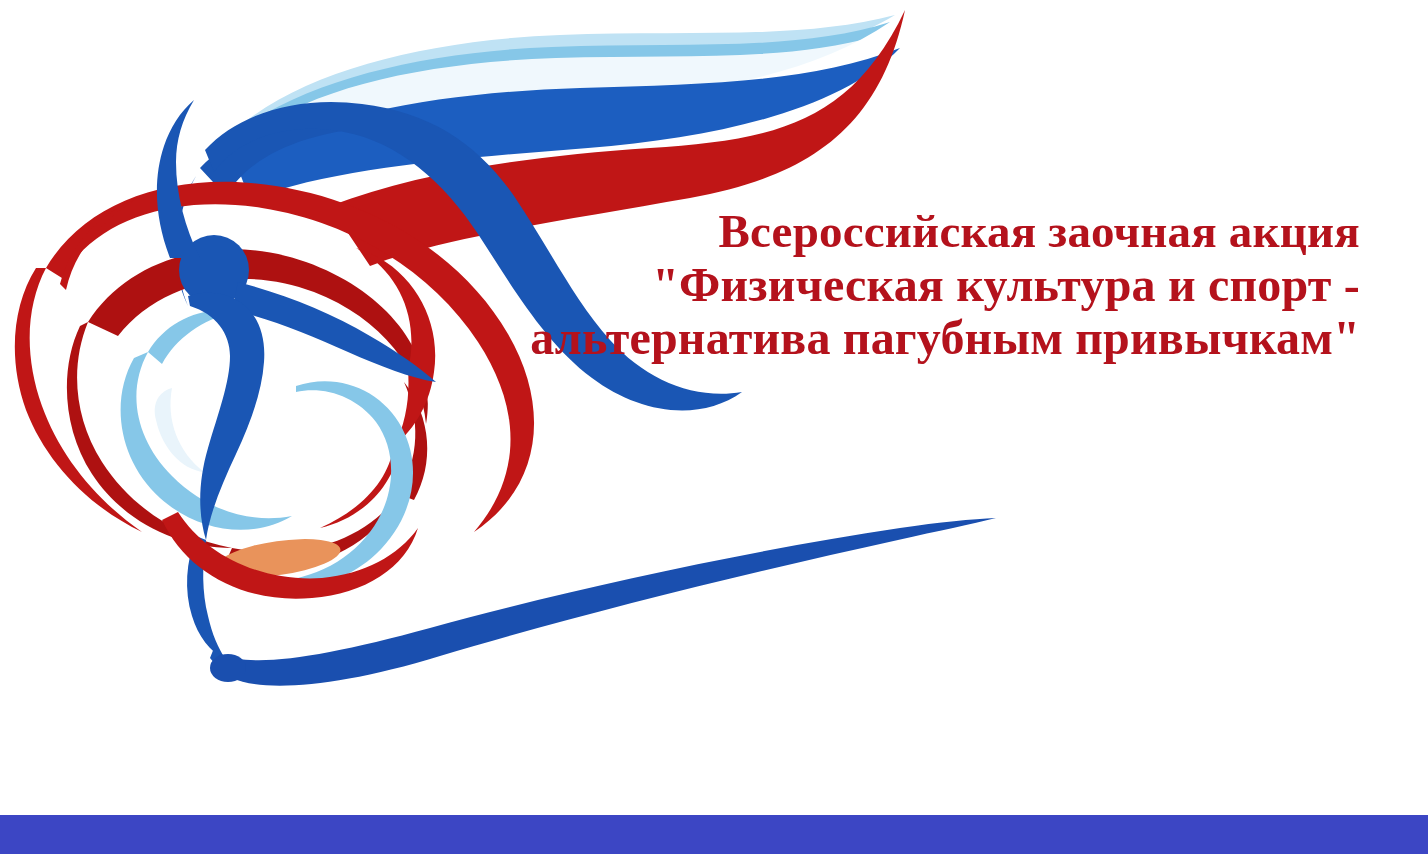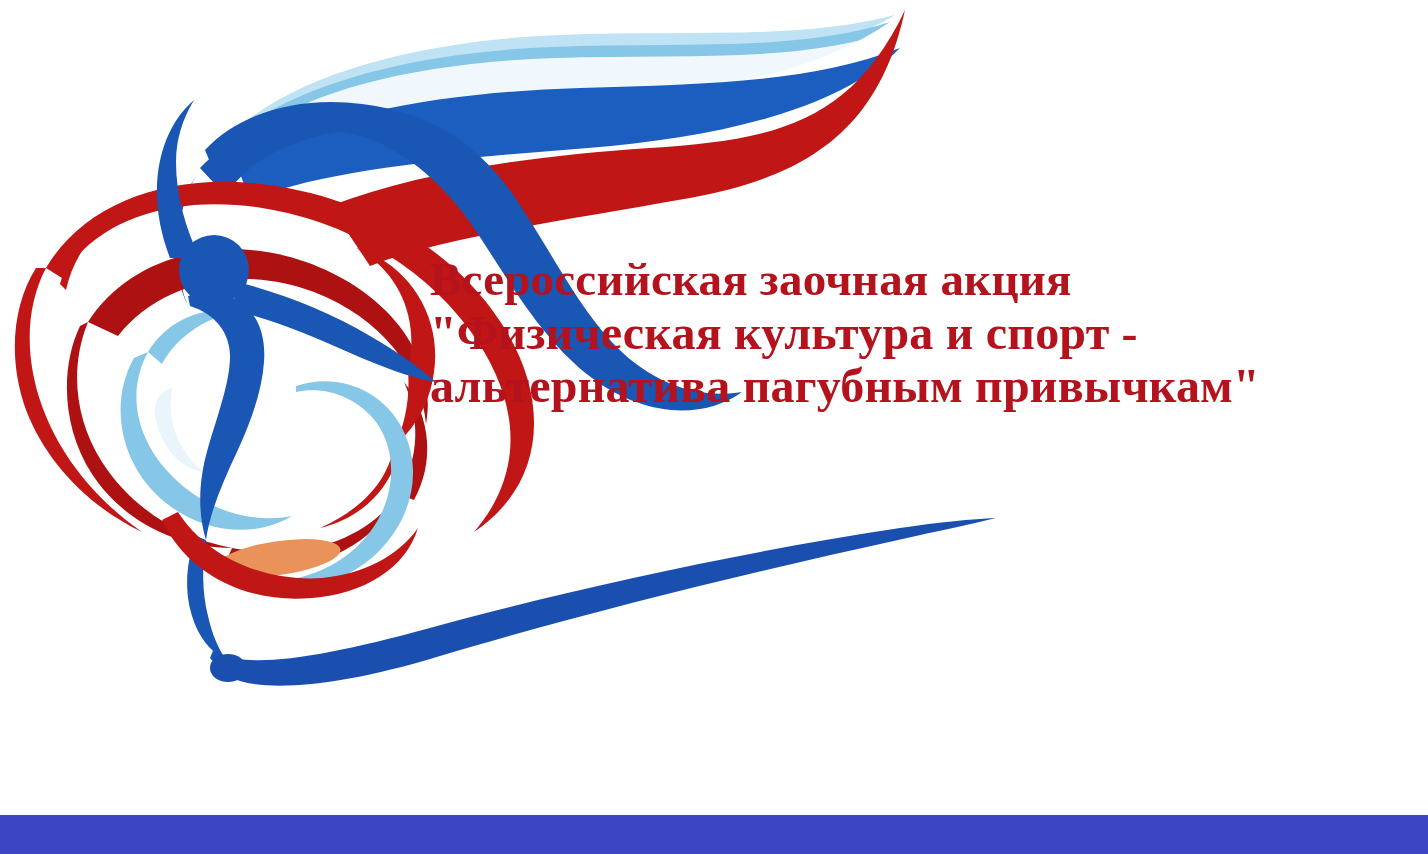--- a/index.html
+++ b/index.html
@@ -27,23 +27,22 @@
   .emblem svg {
     display: block;
     width: 100%;
     height: 100%;
   }
   .title-block {
     position: absolute;
     left: 430px;
     top: 205px;
     width: 930px;
-    text-align: left;
+    text-align: right;
     line-height: 1.12;
-    margin-top: 48px;
   }
   .title-line {
     display: block;
     color: #B4121C;
     font-family: "Liberation Serif", serif;
     font-weight: bold;
     font-size: 47px;
     letter-spacing: 0.2px;
     white-space: nowrap;
   }

